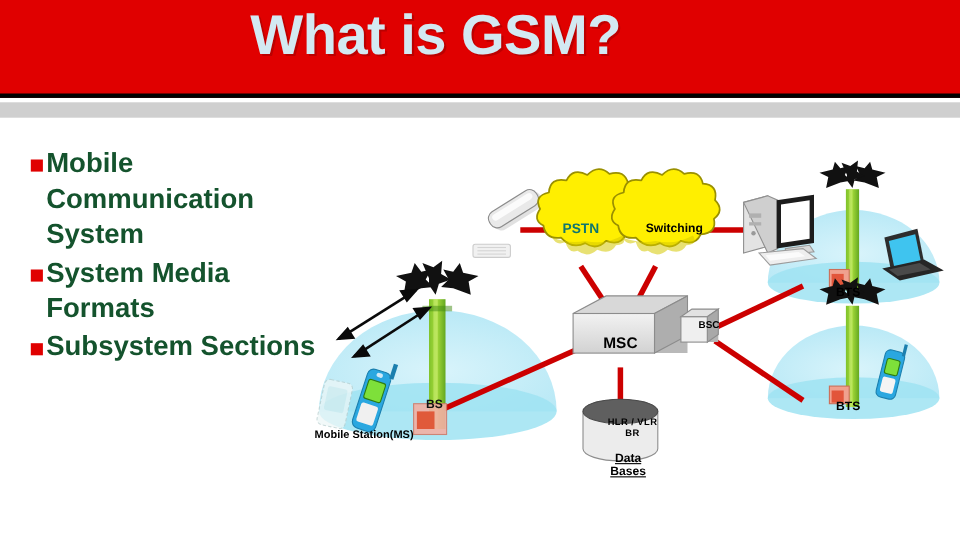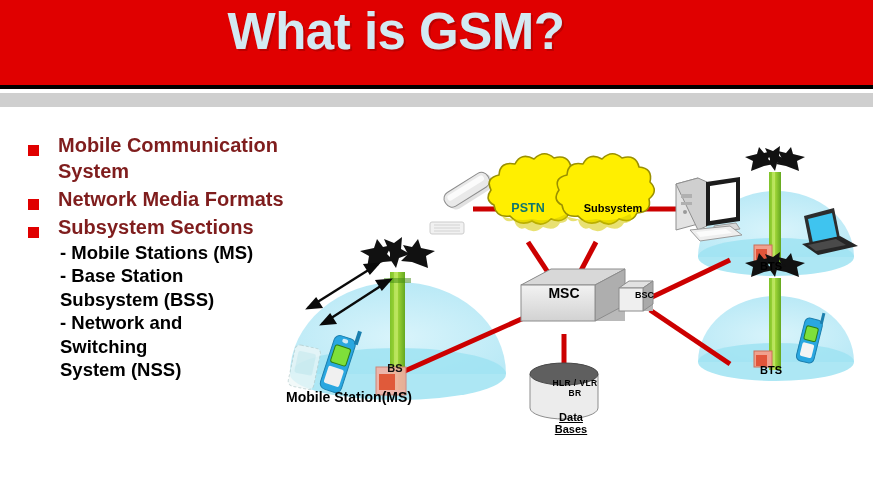--- a/index.html
+++ b/index.html
@@ -37,22 +37,22 @@
   
   .bullets{
     position:absolute;left:22px;top:132px;width:280px;
   }
   .bullet-row{position:relative;margin-bottom:2px;}
   .bullet-mark{
     position:absolute;left:6px;top:13px;
     width:11px;height:11px;background:#e00000;
   }
   .bullet-text{
-    margin-left:36px;
-    font-size:20px;font-weight:bold;color:#7f1d1d;
+    margin-left:20px;
+    font-size:25px;font-weight:bold;color:#14532d;
     line-height:1.30;
     font-family:"Liberation Sans", sans-serif;
   }
   .sub-list{margin-left:38px;margin-top:1px;}
   .sub-item{
     font-size:18.5px;font-weight:bold;color:#000;
     line-height:1.27;
     font-family:"Liberation Sans", sans-serif;
     white-space:pre-line;
   }
@@ -63,26 +63,26 @@
 
   .dlabel{
     position:absolute;
     font-family:"Liberation Sans", sans-serif;
     font-weight:bold;color:#000;
     white-space:pre-line;text-align:center;
     line-height:1.12;
   }
   .lbl-pstn{left:222px;top:89px;width:56px;font-size:12.5px;color:#0f766e;}
   .lbl-internet{left:302px;top:90px;width:66px;font-size:11px;}
-  .lbl-msc{left:258px;top:174px;width:56px;font-size:14px;}
+  .lbl-msc{left:258px;top:192px;width:56px;font-size:14px;}
   .lbl-bsc{left:341px;top:178px;width:51px;font-size:9px;}
   .lbl-db-in{left:266px;top:267px;width:62px;font-size:8.5px;letter-spacing:.4px;}
   .lbl-db-cap{left:258px;top:299px;width:70px;font-size:11px;text-decoration:underline;}
   .lbl-bs{left:105px;top:250px;width:24px;font-size:11px;color:#111;}
-  .lbl-ms{left:8px;top:278px;width:130px;font-size:14px;text-align:left;}
+  .lbl-ms{left:8px;top:278px;width:130px;font-size:10px;text-align:left;}
   .lbl-bts1{left:473px;top:148px;width:40px;font-size:11px;}
   .lbl-bts2{left:473px;top:252px;width:40px;font-size:11px;}
 </style>
 </head>
 <body>
 
 <div class="slide">
 
   <div class="title-bar">
     <div class="title-text">What is GSM?</div>
@@ -91,34 +91,26 @@
 
   <div class="bullets">
 
     <div class="bullet-row">
       <span class="bullet-mark"></span>
       <div class="bullet-text">Mobile Communication System</div>
     </div>
 
     <div class="bullet-row">
       <span class="bullet-mark"></span>
-      <div class="bullet-text">Network Media Formats</div>
+      <div class="bullet-text">System Media Formats</div>
     </div>
 
     <div class="bullet-row">
       <span class="bullet-mark"></span>
       <div class="bullet-text">Subsystem Sections</div>
-      <div class="sub-list">
-        <div class="sub-item">- Mobile Stations (MS)</div>
-        <div class="sub-item">- Base Station
-  Subsystem (BSS)</div>
-        <div class="sub-item">- Network and
-  Switching
-  System (NSS)</div>
-      </div>
     </div>
 
   </div>
 
   <div class="diagram">
 
     <svg class="dsvg" width="595" height="379" viewBox="0 0 595 379" xmlns="http://www.w3.org/2000/svg">
       <defs>
         <radialGradient id="cellgrad" cx="50%" cy="60%" r="60%">
           <stop offset="0%" stop-color="#d9f4fb"></stop>
@@ -303,21 +295,21 @@
         <g transform="translate(528,205) rotate(14)">
           <rect x="0" y="0" width="18" height="44" rx="5" fill="#2aa7e0" stroke="#1b7fae"></rect>
           <rect x="3" y="8" width="12" height="14" rx="2" fill="#7ee03a" stroke="#2d7d12"></rect>
           <rect x="3" y="25" width="12" height="14" rx="2" fill="#f4f4f4"></rect>
           <path d="M15 -8 l3 0 l0 11 l-3 0 Z" fill="#1b7fae"></path>
         </g>
       </g>
     </svg>
 
     <div class="dlabel lbl-pstn">PSTN</div>
-    <div class="dlabel lbl-internet">Subsystem</div>
+    <div class="dlabel lbl-internet">Switching</div>
     <div class="dlabel lbl-msc">MSC</div>
     <div class="dlabel lbl-bsc">BSC</div>
     <div class="dlabel lbl-db-in">HLR / VLR
 BR</div>
     <div class="dlabel lbl-db-cap">Data
 Bases</div>
     <div class="dlabel lbl-bs">BS</div>
     <div class="dlabel lbl-ms">Mobile Station(MS)</div>
     <div class="dlabel lbl-bts1">BTS</div>
     <div class="dlabel lbl-bts2">BTS</div>

